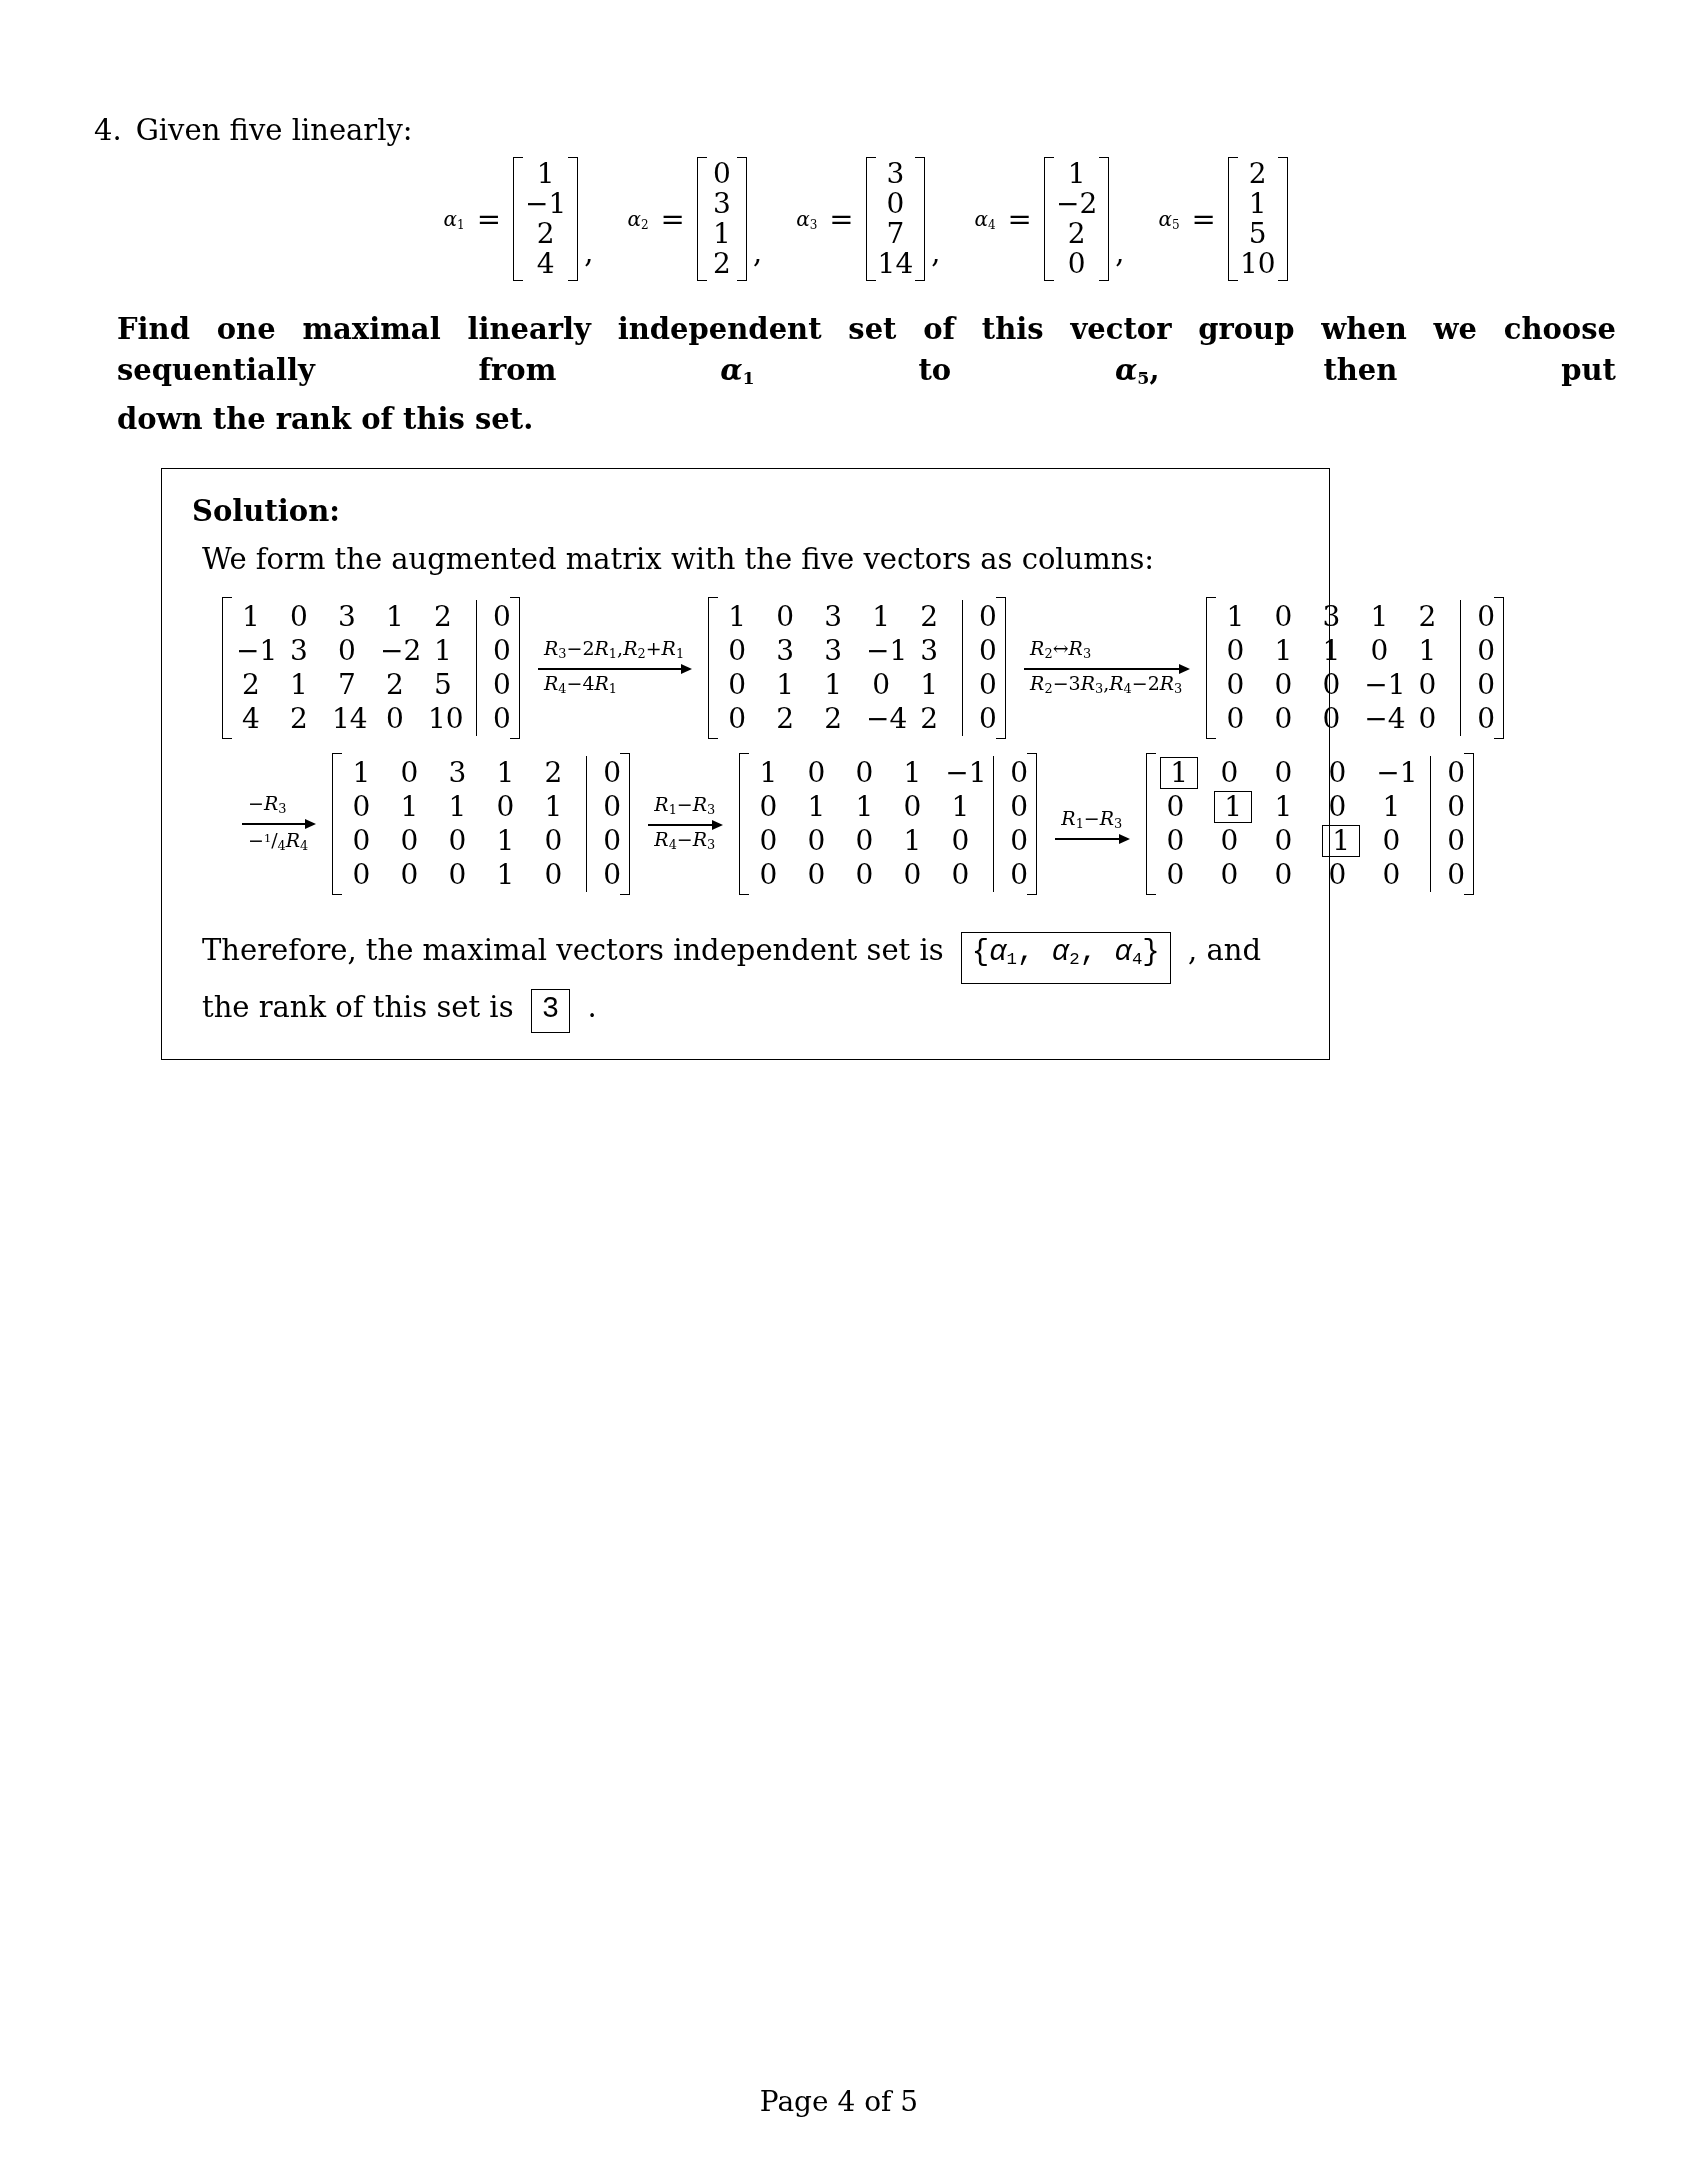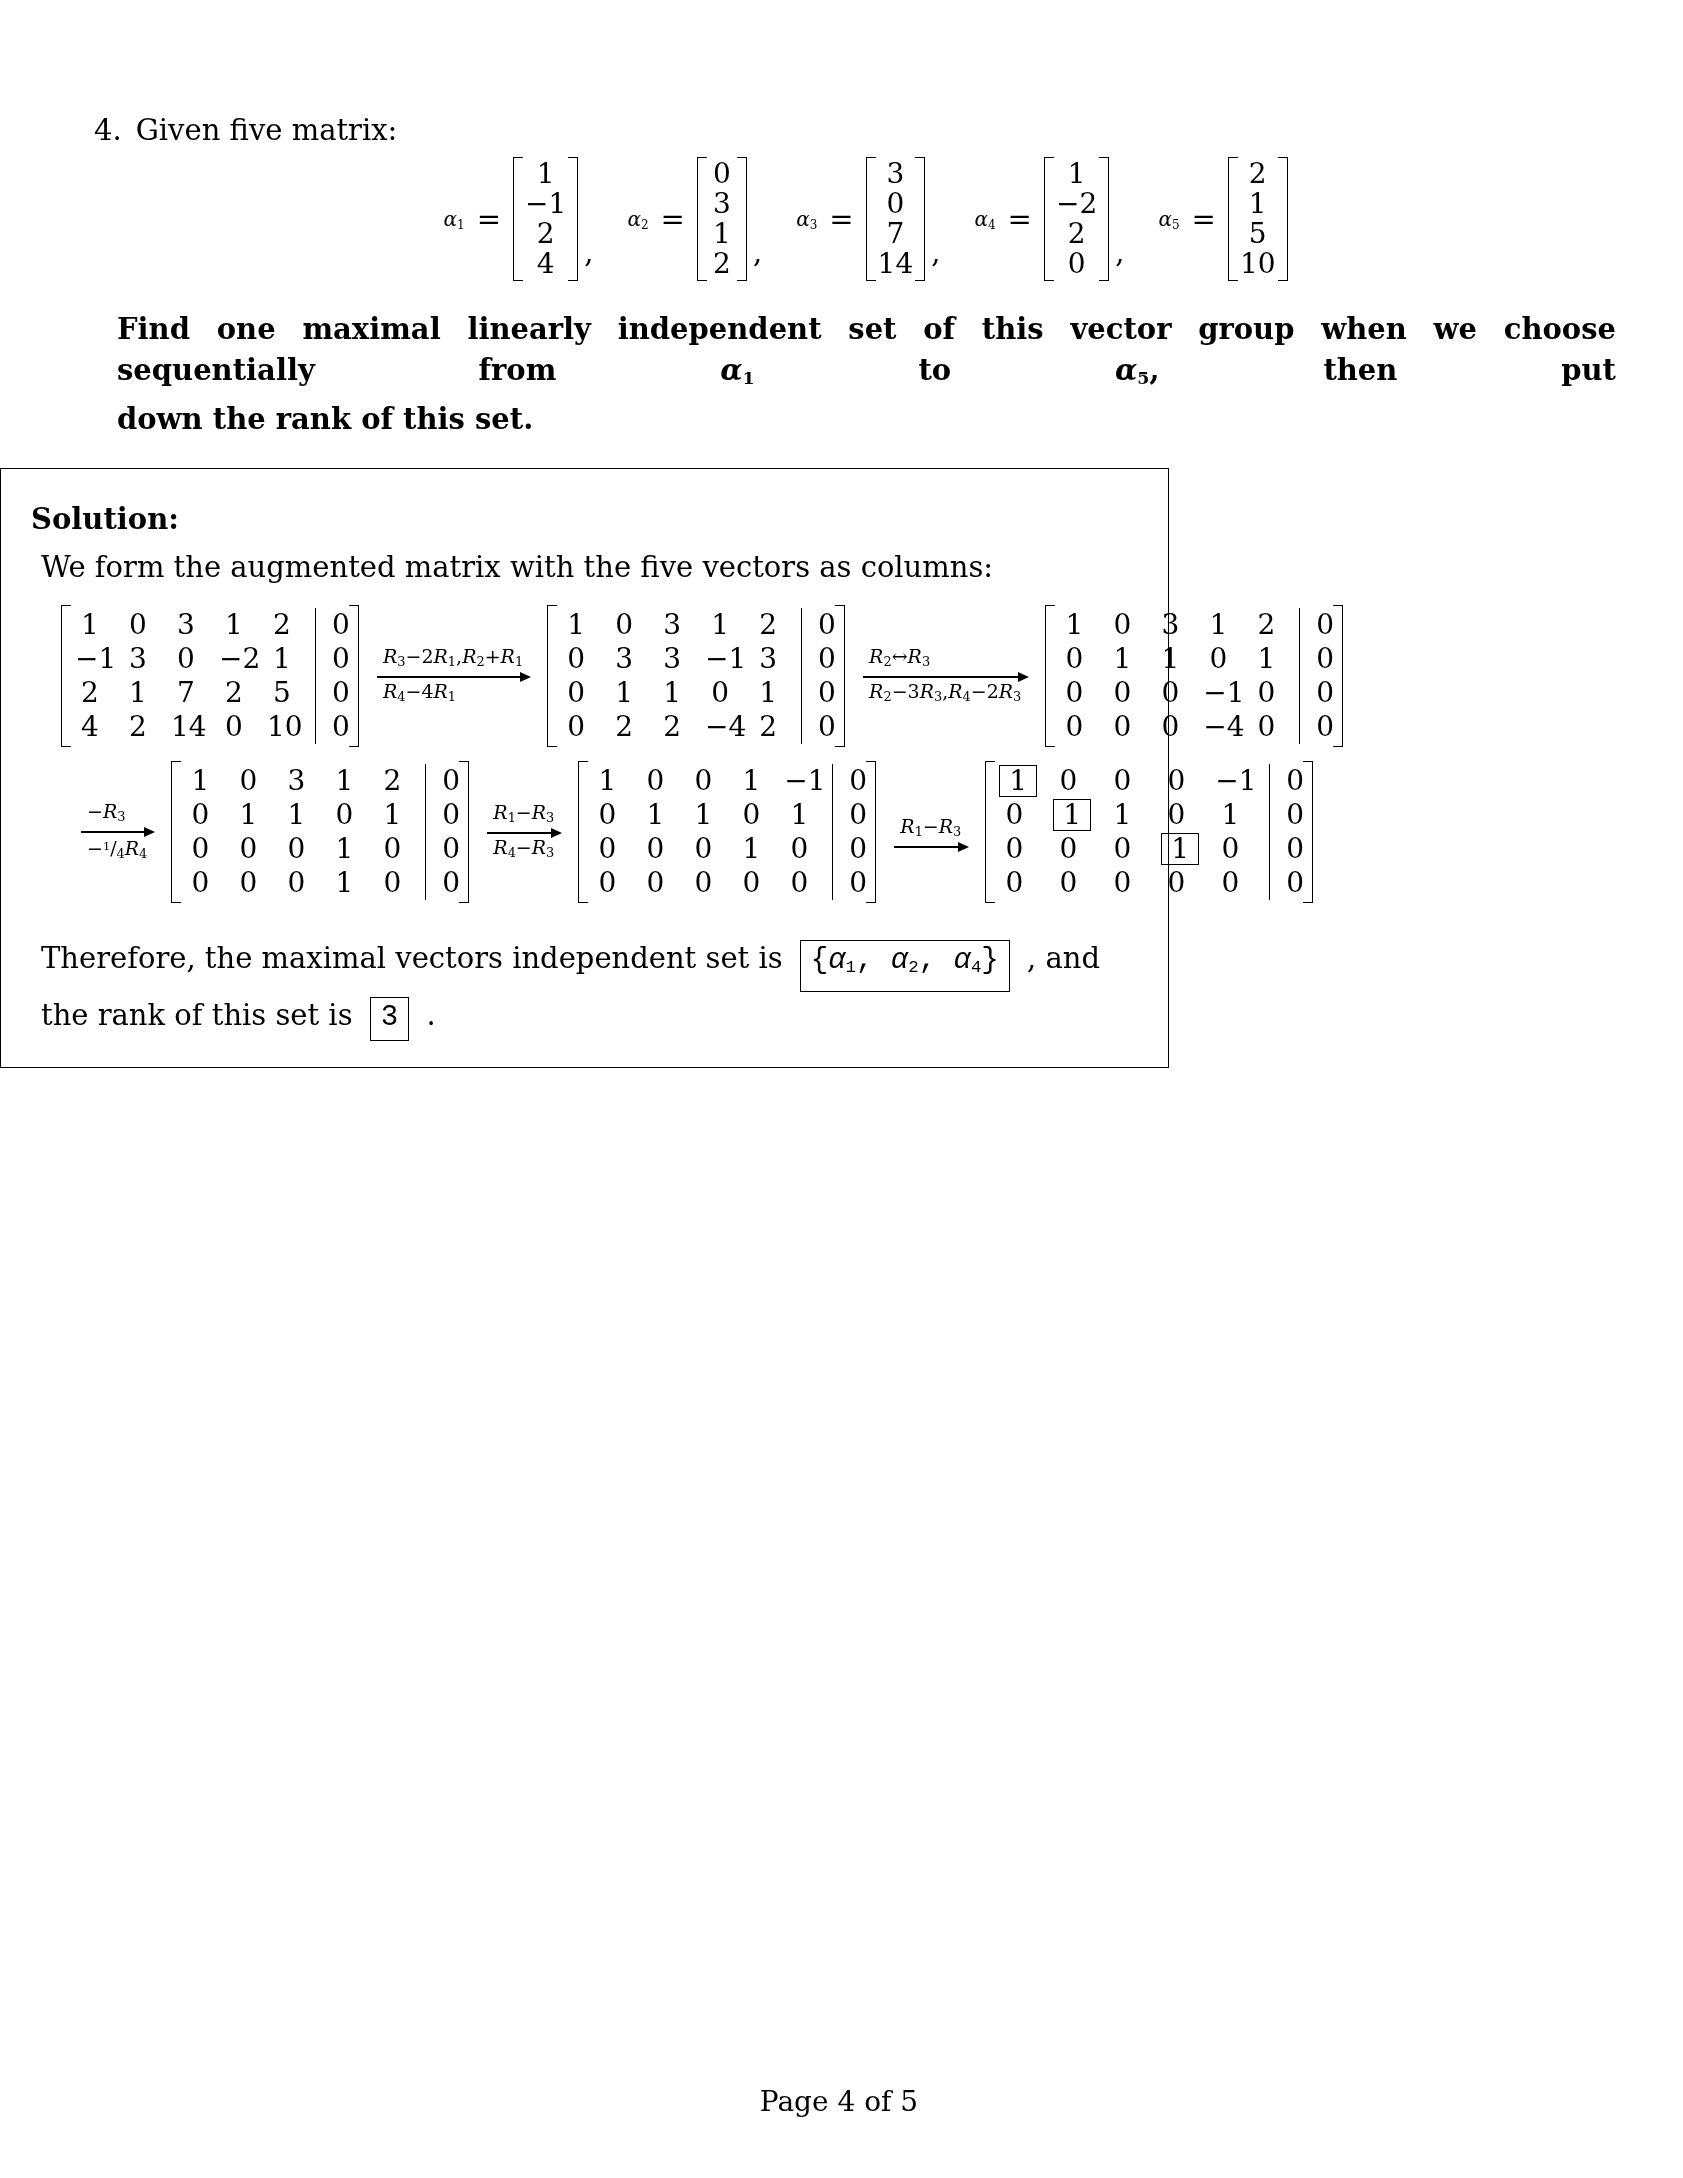--- a/index.html
+++ b/index.html
@@ -43,23 +43,24 @@
     width:1499px;
     line-height:41px;
     font-weight:bold;
   }
   .question .qline1 { text-align:justify; text-align-last:justify; }
   .question .qline2 { text-align:left; }
 
   
   .solution-box {
     margin-top:28px;
+    margin-left:161px;
     width:1169px;
     border:1.6px solid #000;
-    padding:34px 30px 26px 30px;
+    padding:26px 30px 26px 30px;
   }
   .sol-heading { font-weight:bold; line-height:32px; }
   .sol-intro { margin-top:16px; margin-left:10px; line-height:32px; }
 
   .step-row {
     display:flex;
     align-items:center;
     gap:16px;
     margin-top:20px;
   }
@@ -155,21 +156,21 @@
     font-size:28px;
   }
 </style>
 </head>
 <body>
 
 <div class="page">
 
   <div class="problem-line">
     <span>4.</span>
-    <span>Given five matrix:</span>
+    <span>Given five linearly:</span>
   </div>
 
   <div class="vector-line">
       <span class="vecdef">
         <span class="mvar"><i>α</i><sub>1</sub></span>
         <span class="eq">=</span>
         <div class="bmat vec">
           <div class="mgrid" style="grid-template-columns: repeat(1, auto);">
             <div class="mcell">1</div>
             <div class="mcell">−1</div>

